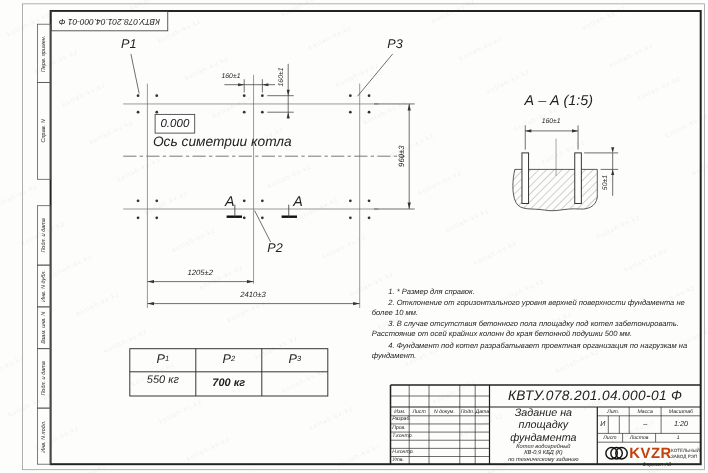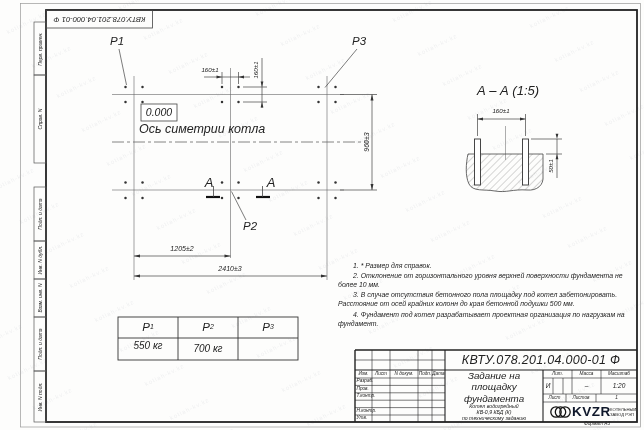--- a/index.html
+++ b/index.html
@@ -13,21 +13,21 @@
   .rot180{transform:rotate(180deg);}
   .wm span{position:absolute;transform:rotate(-26deg);
            font:6px "Liberation Sans",sans-serif;color:rgba(55,70,95,0.075);
            letter-spacing:1px;white-space:nowrap;}
   .notes{position:absolute;left:338px;top:261px;width:298px;}
   .notes p{margin:0 0 1px 0;font:italic 6.9px/1.32 "Liberation Sans",sans-serif;
            color:#222;text-indent:15px;}
   .tb-title{display:flex;flex-direction:column;align-items:center;justify-content:center;}
   .tb-title .main{font-size:9.8px;line-height:11.5px;}
   .tb-title .subt{font-size:5.2px;line-height:5.9px;}
-  .logo{font-style:normal;font-weight:bold;letter-spacing:.5px;color:#0f172a;}
+  .logo{font-style:normal;font-weight:bold;letter-spacing:.5px;color:#c2410c;}
   sub{font-size:60%;}
 </style>
 </head>
 <body>
 
 <div class="stage">
 
   <div class="wm" id="wm">
       <span style="left: -20px; top: -10px;">kotlah-kv.kz</span>
       <span style="left: 117px; top: -4px;">kotlah-kv.kz</span>
@@ -298,21 +298,21 @@
   </div>
   <div class="t ctr" style="left:178px;top:317px;width:60px;height:21px;font-size:11.5px;">
     <span>P</span>
       <sub>2</sub>
   </div>
   <div class="t ctr" style="left:238px;top:317px;width:60px;height:21px;font-size:11.5px;">
     <span>P</span>
       <sub>3</sub>
   </div>
   <div class="t ctr" style="left:118px;top:338px;width:60px;height:15px;font-size:10px;">550 кг</div>
-  <div class="t ctr" style="left:178px;top:338px;width:60px;height:22px;font-size:10px;">700 кг</div>
+  <div class="t ctr" style="left:178px;top:338px;width:60px;height:22px;font-size:10px;font-weight:bold;">700 кг</div>
 
   <div class="notes">
     <p>1. * Размер для справок.</p>
     <p>2. Отклонение от горизонтального уровня верхней поверхности фундамента не более 10 мм.</p>
     <p>3. В случае отсутствия бетонного пола площадку под котел забетонировать. Расстояние от осей крайних колонн до края бетонной подушки 500 мм.</p>
     <p>4. Фундамент под котел разрабатывает проектная организация по нагрузкам на фундамент.</p>
   </div>
 
   <div class="t ctr" style="left:446px;top:350px;width:190px;height:20px;font-size:12.5px;letter-spacing:.3px;">КВТУ.078.201.04.000-01  Ф</div>
 

